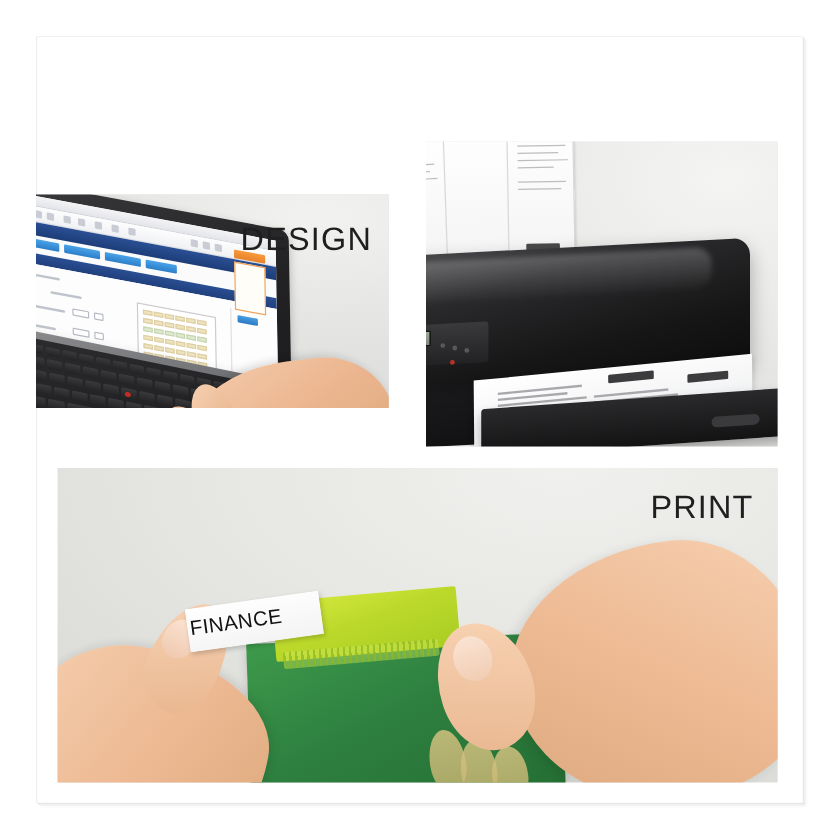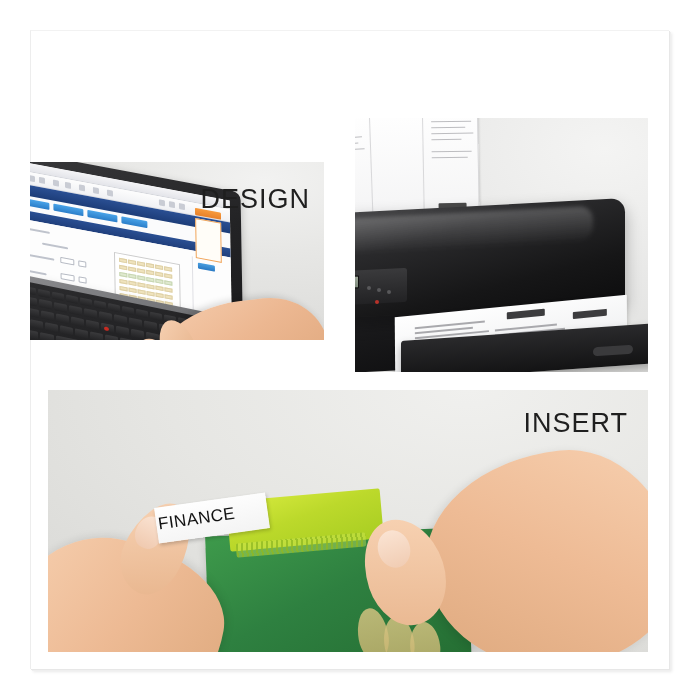--- a/index.html
+++ b/index.html
@@ -674,16 +674,16 @@
 
       <div class="hand-left"></div>
       <div class="thumb-left"></div>
       <div class="nail-left"></div>
 
       <div class="label-paper">
         <div class="label-paper-text">FINANCE</div>
       </div>
     </div>
 
-    <div class="panel-label label-insert">INSERT</div>
+    <div class="panel-label label-insert">PRINT</div>
   </div>
 
 </div>
 
 </body></html>

